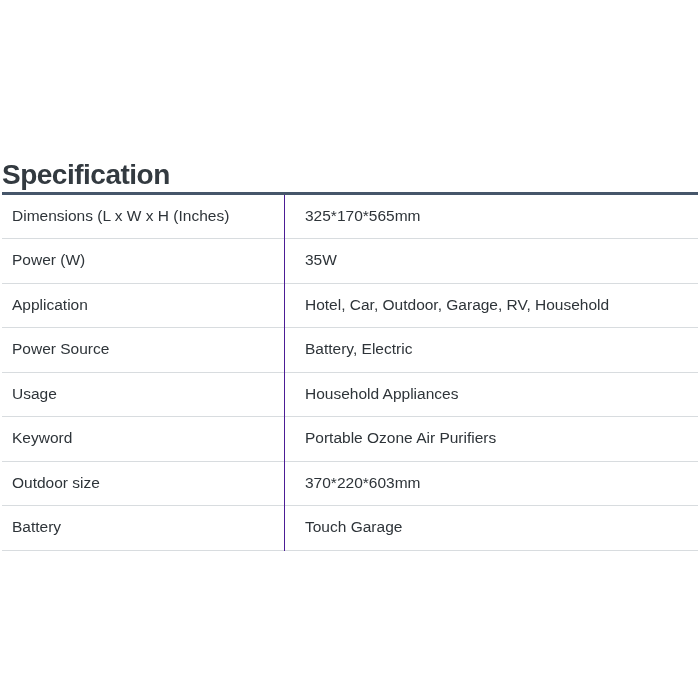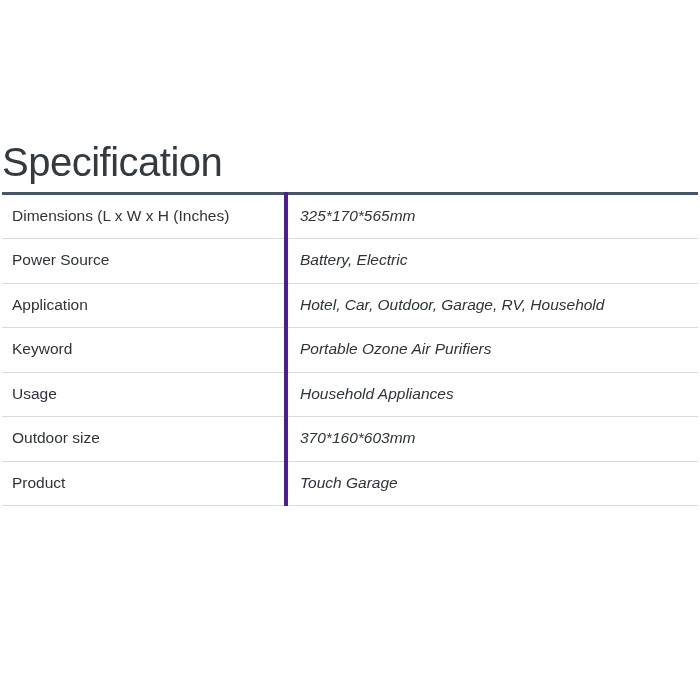--- a/index.html
+++ b/index.html
@@ -16,23 +16,23 @@
   }
   .page {
     position: relative;
     width: 700px;
     height: 700px;
     box-sizing: border-box;
   }
   .spec-title {
     position: absolute;
     left: 2px;
-    top: 112px;
-    font-size: 40px;
-    font-weight: 400;
+    top: 140px;
+    font-size: 28px;
+    font-weight: 700;
     letter-spacing: -0.5px;
     color: #333a40;
     line-height: 1.15;
   }
   .spec-table {
     position: absolute;
     left: 2px;
     top: 192px;
     width: 696px;
     border-collapse: collapse;
@@ -46,61 +46,64 @@
   }
   .spec-table td {
     vertical-align: top;
     padding: 11px 10px 12px 10px;
     font-size: 15.5px;
     line-height: 1.32;
     color: #2e3439;
   }
   .spec-table td.label {
     width: 262px;
-    border-right: 4px solid #4c1d95;
+    border-right: 1px solid #4c1d95;
     padding-left: 10px;
   }
   .spec-table td.value {
-    padding-left: 12px;
-    font-style: italic;
+    padding-left: 20px;
   }
 </style>
 </head>
 <body>
 
 <div class="page">
 
   <h1 class="spec-title">Specification</h1>
 
   <table class="spec-table">
     <tbody>
       <tr>
         <td class="label">Dimensions (L x W x H (Inches)</td>
         <td class="value">325*170*565mm</td>
       </tr>
       <tr>
-        <td class="label">Power Source</td>
-        <td class="value">Battery, Electric</td>
+        <td class="label">Power (W)</td>
+        <td class="value">35W</td>
       </tr>
       <tr>
         <td class="label">Application</td>
         <td class="value">Hotel, Car, Outdoor, Garage, RV, Household</td>
       </tr>
       <tr>
-        <td class="label">Keyword</td>
-        <td class="value">Portable Ozone Air Purifiers</td>
+        <td class="label">Power Source</td>
+        <td class="value">Battery, Electric</td>
       </tr>
       <tr>
         <td class="label">Usage</td>
         <td class="value">Household Appliances</td>
       </tr>
       <tr>
-        <td class="label">Outdoor size</td>
-        <td class="value">370*160*603mm</td>
+        <td class="label">Keyword</td>
+        <td class="value">Portable Ozone Air Purifiers</td>
       </tr>
       <tr>
-        <td class="label">Product</td>
+        <td class="label">Outdoor size</td>
+        <td class="value">370*220*603mm</td>
+      </tr>
+      <tr>
+        <td class="label">Battery</td>
         <td class="value">Touch Garage</td>
       </tr>
     </tbody>
   </table>
 
 </div>
 
 </body></html>

